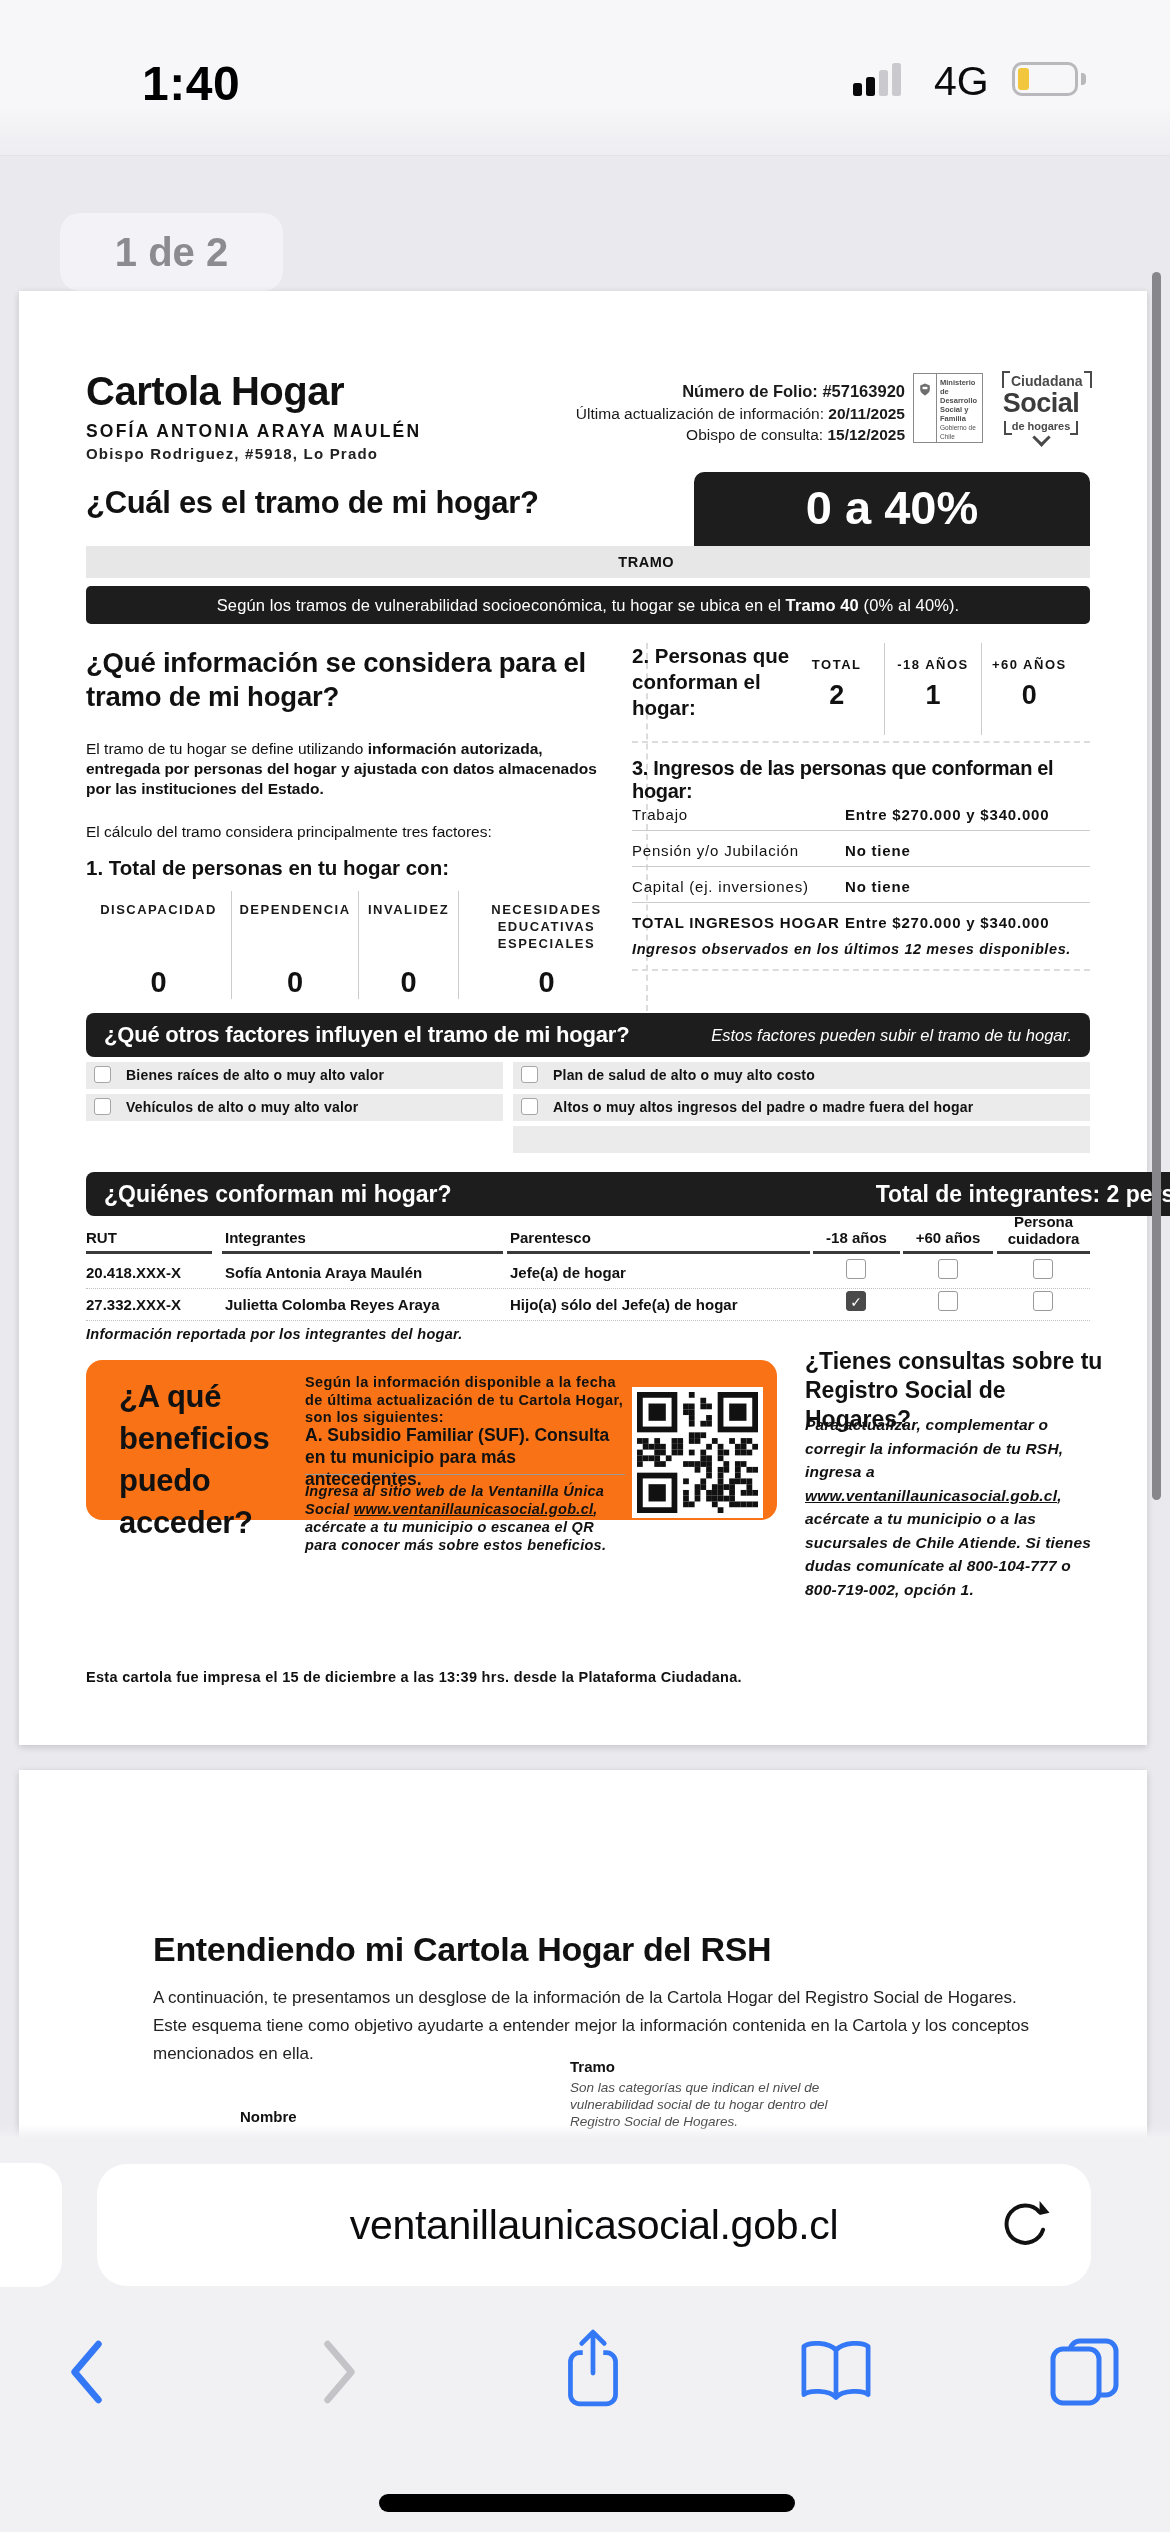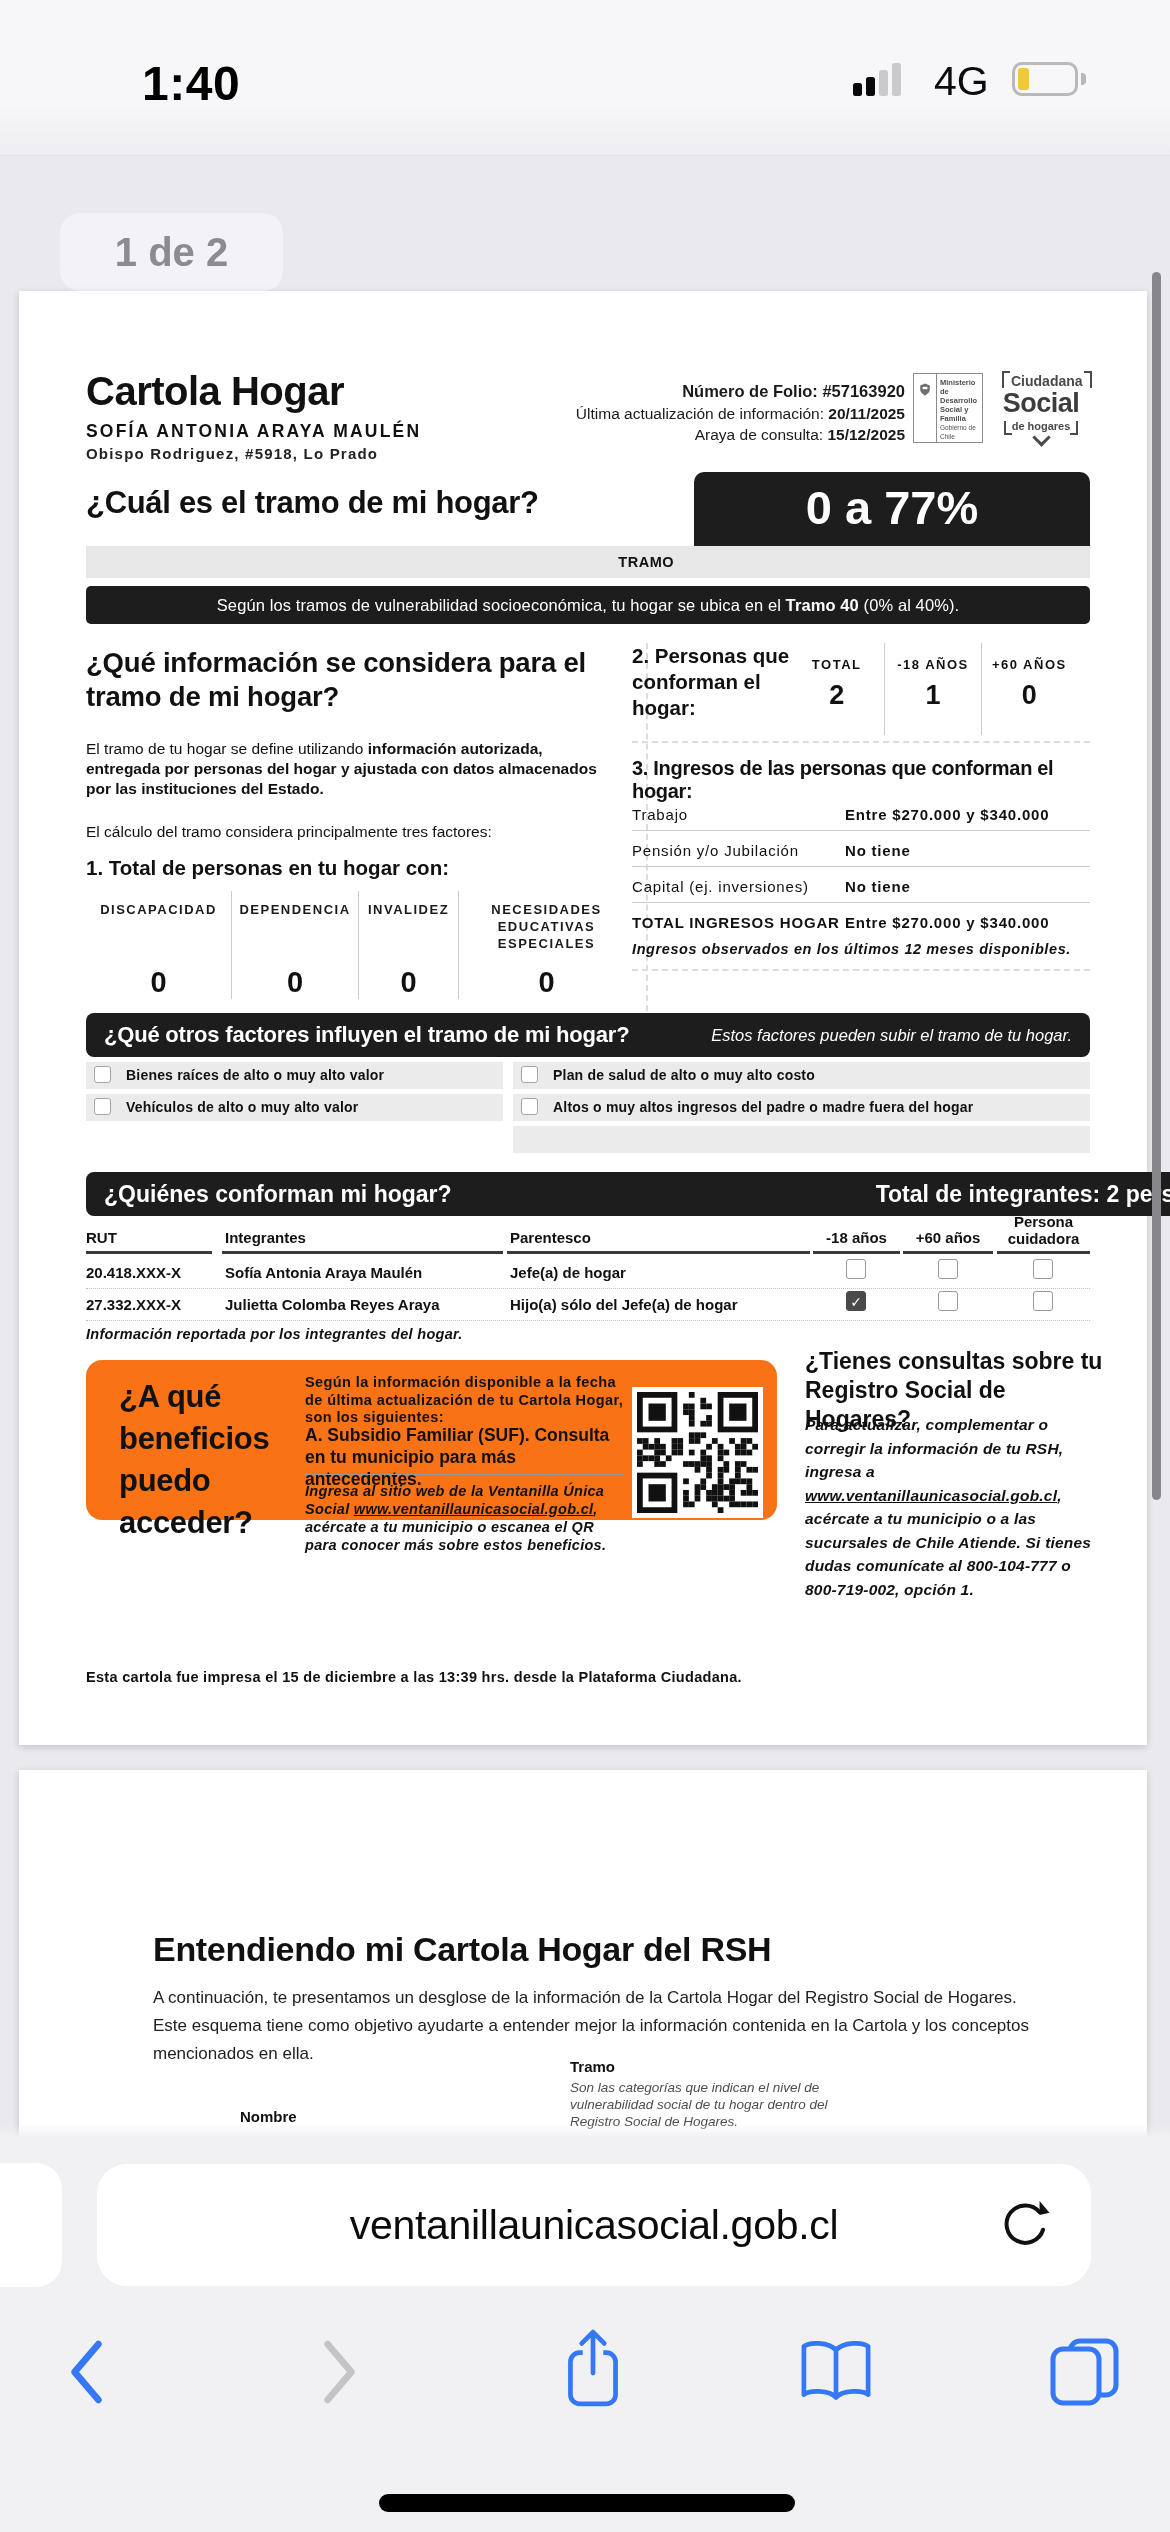--- a/index.html
+++ b/index.html
@@ -184,21 +184,21 @@
 
 <div class="abs page page1">
 
   <div class="abs doc-title">Cartola Hogar</div>
   <div class="abs doc-name">SOFÍA ANTONIA ARAYA MAULÉN</div>
   <div class="abs doc-addr">Obispo Rodriguez, #5918, Lo Prado</div>
 
   <div class="abs meta">
     <div class="l1"><span>Número de Folio:</span> <b>#57163920</b></div>
     <div><span class="lab">Última actualización de información:</span> <b>20/11/2025</b></div>
-    <div><span class="lab">Araya de consulta:</span> <b>15/12/2025</b></div>
+    <div><span class="lab">Obispo de consulta:</span> <b>15/12/2025</b></div>
   </div>
 
   <div class="abs minlogo">
     <div class="crest">
       <svg width="16" height="16" viewBox="0 0 20 20">
           <path d="M10 2l6 2.5v5c0 4.5-6 7.5-6 7.5s-6-3-6-7.5v-5z" fill="#6e6e6e"></path>
           <rect x="7" y="6" width="6" height="3" fill="#fff"></rect>
         </svg>
     </div>
     <div class="mtxt">
@@ -208,21 +208,21 @@
   </div>
 
   <div class="abs rshlogo">
     <div><span class="rsh-r1">Ciudadana</span></div>
     <div class="rsh-r2">Social</div>
     <div><span class="rsh-r3">de hogares</span></div>
     <div class="rsh-tail"></div>
   </div>
 
   <div class="abs q-tramo">¿Cuál es el tramo de mi hogar?</div>
-  <div class="abs tramo-box">0 a 77%</div>
+  <div class="abs tramo-box">0 a 40%</div>
 
   <div class="abs tramo-bar">
     <span class="tlab">TRAMO</span>
   </div>
 
   <div class="abs tramo-banner">
     <span>Según los tramos de vulnerabilidad socioeconómica, tu hogar se ubica en el </span><b>Tramo 40</b><span> (0% al 40%).</span>
   </div>
 
   <div class="abs vdash"></div>

